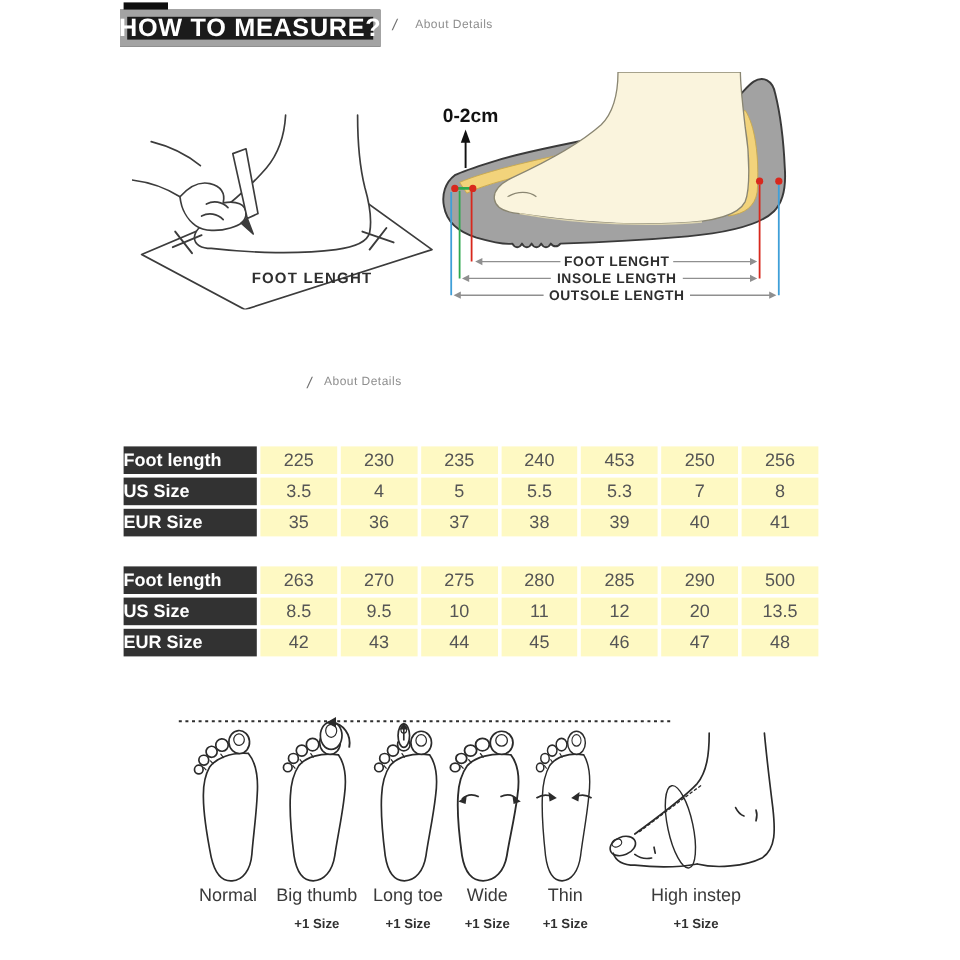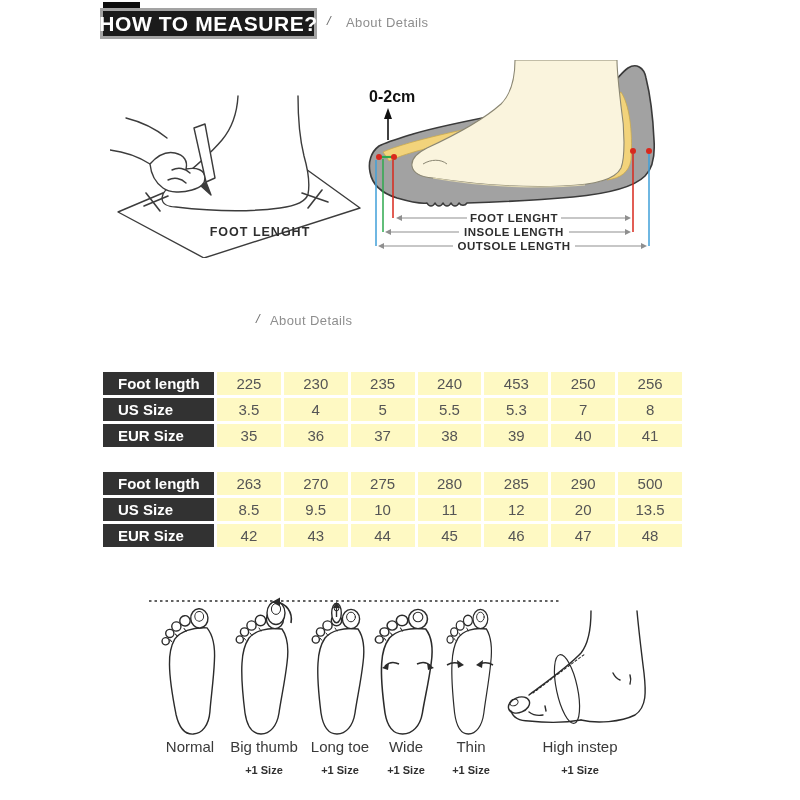--- a/index.html
+++ b/index.html
@@ -4,47 +4,47 @@
 <style>
   * { margin:0; padding:0; box-sizing:border-box; }
   body { background:#fff; }
   .page {
     position:relative; width:800px; height:800px; background:#ffffff;
     font-family:"Liberation Sans", sans-serif; overflow:hidden;
   }
   
   .ribbon-fold { position:absolute; left:103px; top:2px; width:37px; height:7px; background:#0e0e0e; }
   .banner {
-    position:absolute; background:#1b1b1b; color:#fff; border:3px solid #a3a3a3;
+    position:absolute; background:#1b1b1b; color:#fff; border:6px solid #a3a3a3;
     display:flex; align-items:center; justify-content:center;
     font-weight:bold; letter-spacing:.6px; white-space:nowrap;
   }
   .banner-1 { left:100px; top:8px;   width:217px; height:31px; font-size:21px; }
   .banner-2 { left:103px; top:306px; width:142px; height:30px; font-size:20px; }
   .slash { position:absolute; font-style:italic; color:#6f6f6f; font-size:13px; }
   .slash-1 { left:327px; top:13px; }
   .slash-2 { left:256px; top:311px; }
-  .about { position:absolute; color:#8e8e8e; font-size:13px; letter-spacing:.4px; }
+  .about { position:absolute; color:#8e8e8e; font-size:10px; letter-spacing:.4px; }
   .about-1 { left:346px; top:15px; }
   .about-2 { left:270px; top:313px; }
 
   
   .svg-abs { position:absolute; }
   svg text { font-family:"Liberation Sans", sans-serif; }
 
   
   .size-table {
     position:absolute; left:103px; width:579px;
     display:grid; grid-template-columns:111px repeat(7, 1fr); gap:3px;
   }
   .size-table-1 { top:372px; }
   .size-table-2 { top:472px; }
   .size-table .th {
     background:#323232; color:#fff; font-weight:bold; font-size:15px;
-    height:23px; line-height:23px; padding-left:15px;
+    height:23px; line-height:23px; 
   }
   .size-table .td {
     background:#fef9c3; color:#555; font-size:15px;
     height:23px; line-height:23px; text-align:center;
   }
 
   
   .foot-label {
     position:absolute; top:738px; transform:translateX(-50%);
     display:flex; flex-direction:column; align-items:center; width:110px;

